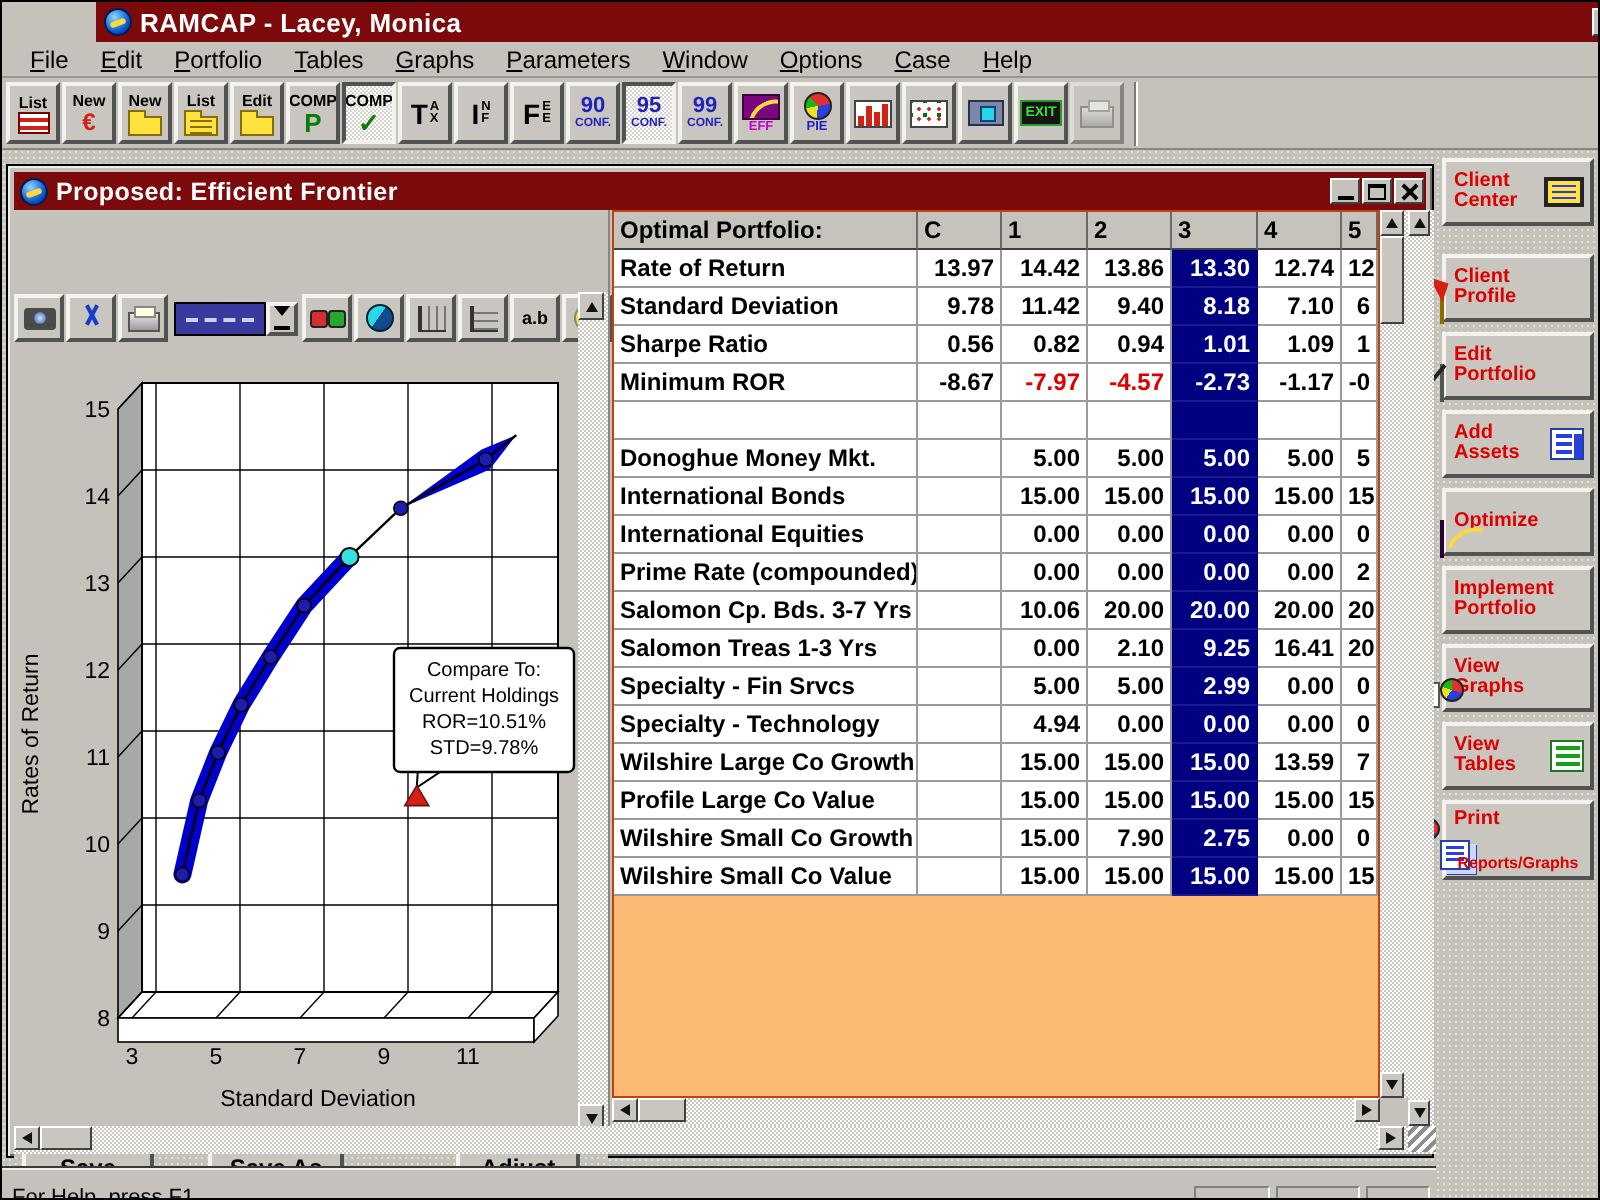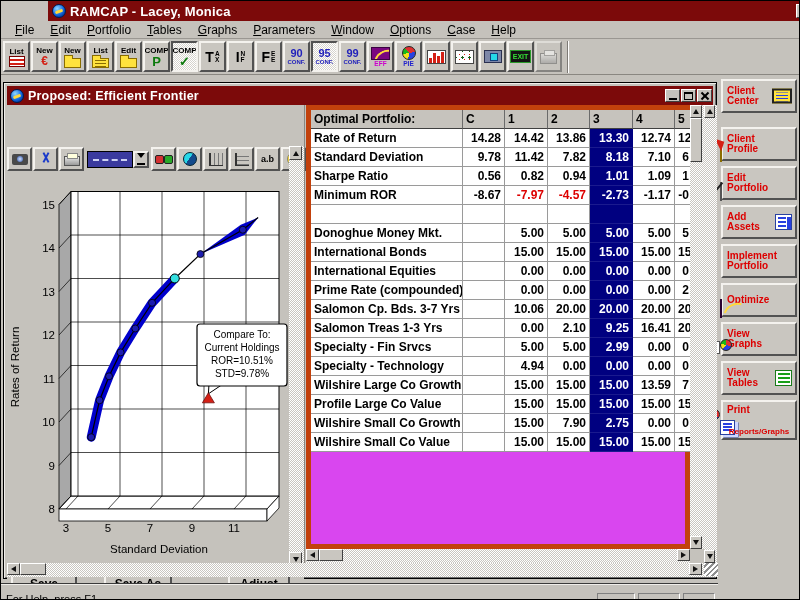--- a/index.html
+++ b/index.html
@@ -135,21 +135,21 @@
   .grip{position:absolute;background:repeating-linear-gradient(135deg,#fff 0 2px,#8f8f8f 2px 4px);}
 
   #chart-vscroll{left:282px;top:1px;width:15px;height:420px;}
   #save-row{position:absolute;left:0;top:421px;width:297px;height:37px;}
   .push-btn{position:absolute;top:3px;height:30px;background:#c9c6c0;border:2px solid;
     border-color:#f4f2ee #525252 #525252 #f4f2ee;font-weight:bold;font-size:12px;color:#000;
     display:flex;align-items:center;justify-content:center;font-family:"Liberation Sans",sans-serif;}
 
   
   #rpane{position:absolute;left:297px;top:0;width:414px;height:458px;border-left:1px solid #8a8781;}
-  #tview{position:absolute;left:1px;top:0;width:384px;height:444px;background:#d946ef;border:5px solid #c2410c;}
+  #tview{position:absolute;left:1px;top:0;width:384px;height:444px;background:#fdba74;border:1px solid #c2410c;}
   #grid{display:grid;grid-template-columns:152px 42px 43px 42px 43px 42px 18px;}
   .cell{height:19px;line-height:18px;font-size:12px;font-weight:bold;color:#000;background:#fff;
     border-right:1px solid #9a9a9a;border-bottom:1px solid #9a9a9a;padding:0 3px;overflow:hidden;white-space:nowrap;}
   .cell.num{text-align:right;}
   .cell.head{background:#c6c3bd;border-right:1px solid #6a6a6a;border-bottom:1px solid #404040;text-align:left;}
   .cell.hl{background:var(--hl,#000080);color:#fff;border-right-color:var(--hl,#000080);border-bottom-color:#1a1a8e;}
   .cell.neg{color:var(--neg,#dd0000);}
   #tvscroll{left:385px;top:0;width:14px;height:444px;}
   #tvscroll2{left:399px;top:0;width:13px;height:458px;}
   #thscroll{left:1px;top:444px;width:384px;height:14px;}
@@ -333,25 +333,25 @@
       <div class="sb-btn">
         <span class="sb-label">Client Center</span>
         <span class="si si-client-center"></span>
       </div>
       <div class="sb-btn gap"><span class="sb-label">Client Profile</span><span class="si si-client-profile"></span></div>
       <div class="sb-btn"><span class="sb-label">Edit Portfolio</span><span class="si si-edit-portfolio"></span></div>
       <div class="sb-btn">
         <span class="sb-label">Add Assets</span>
         <span class="si si-add-assets"></span>
       </div>
+      <div class="sb-btn"><span class="sb-label">Optimize</span><span class="si si-optimize"></span></div>
       <div class="sb-btn">
         <span class="sb-label">Implement Portfolio</span>
         <span class="si si-implement-portfolio"></span>
       </div>
-      <div class="sb-btn"><span class="sb-label">Optimize</span><span class="si si-optimize"></span></div>
       <div class="sb-btn"><span class="sb-label">View Graphs</span><span class="si si-view-graphs"></span></div>
       <div class="sb-btn">
         <span class="sb-label">View Tables</span>
         <span class="si si-view-tables"></span>
       </div>
       <div class="sb-btn tall"><span class="sb-label">Print</span><span class="si si-print-reports"></span><span class="sb-sub">Reports/Graphs</span></div>
     </div>
 
   <div id="child">
     <div id="ctitle">
@@ -496,30 +496,30 @@
         <div id="tview">
           <div id="grid">
               <div class="cell head">Optimal Portfolio:</div>
               <div class="cell head ">C</div>
               <div class="cell head ">1</div>
               <div class="cell head ">2</div>
               <div class="cell head ">3</div>
               <div class="cell head ">4</div>
               <div class="cell head ">5</div>
               <div class="cell">Rate of Return</div>
-              <div class="cell num">14.28</div>
+              <div class="cell num">13.97</div>
               <div class="cell num">14.42</div>
               <div class="cell num">13.86</div>
               <div class="cell num hl">13.30</div>
               <div class="cell num">12.74</div>
               <div class="cell num">12</div>
               <div class="cell">Standard Deviation</div>
               <div class="cell num">9.78</div>
               <div class="cell num">11.42</div>
-              <div class="cell num">7.82</div>
+              <div class="cell num">9.40</div>
               <div class="cell num hl">8.18</div>
               <div class="cell num">7.10</div>
               <div class="cell num">6</div>
               <div class="cell">Sharpe Ratio</div>
               <div class="cell num">0.56</div>
               <div class="cell num">0.82</div>
               <div class="cell num">0.94</div>
               <div class="cell num hl">1.01</div>
               <div class="cell num">1.09</div>
               <div class="cell num">1</div>

